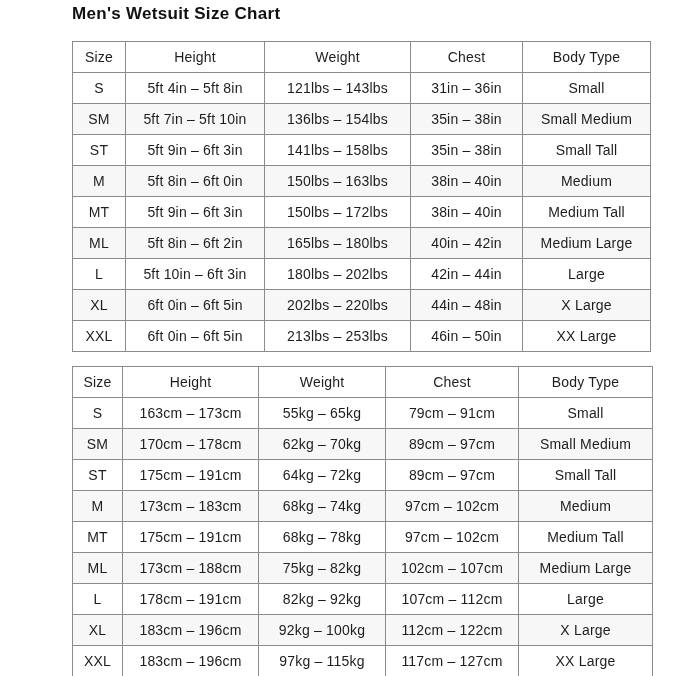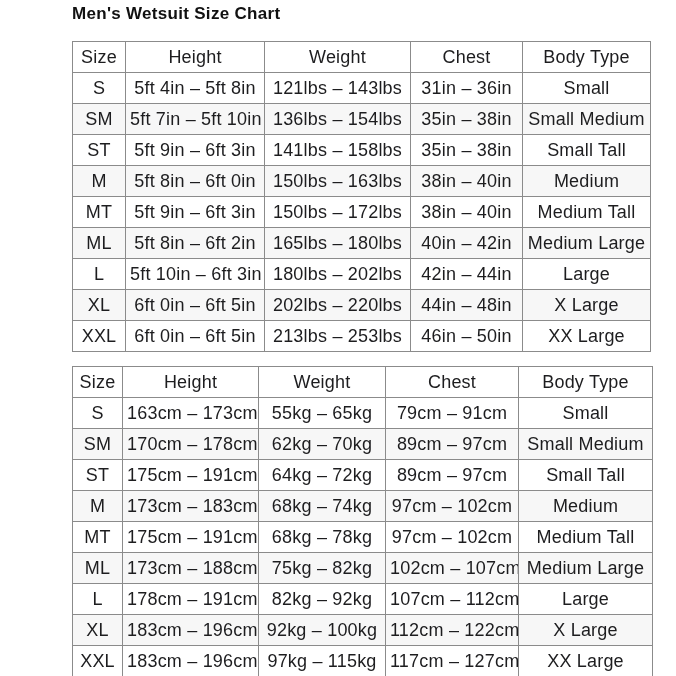--- a/index.html
+++ b/index.html
@@ -21,21 +21,21 @@
     margin: 0 0 17px 0;
     font-size: 17px;
     font-weight: 700;
     letter-spacing: 0.3px;
     color: #111111;
   }
   table.size-chart {
     border-collapse: collapse;
     table-layout: fixed;
     width: 533px;
-    font-size: 18px;
+    font-size: 14px;
     color: #1d1d1f;
     border-radius: 24px;
   }
   table.size-chart th,
   table.size-chart td {
     border: 1px solid #8b8b8b;
     text-align: center;
     vertical-align: middle;
     height: 30px;
     padding: 0 4px;

